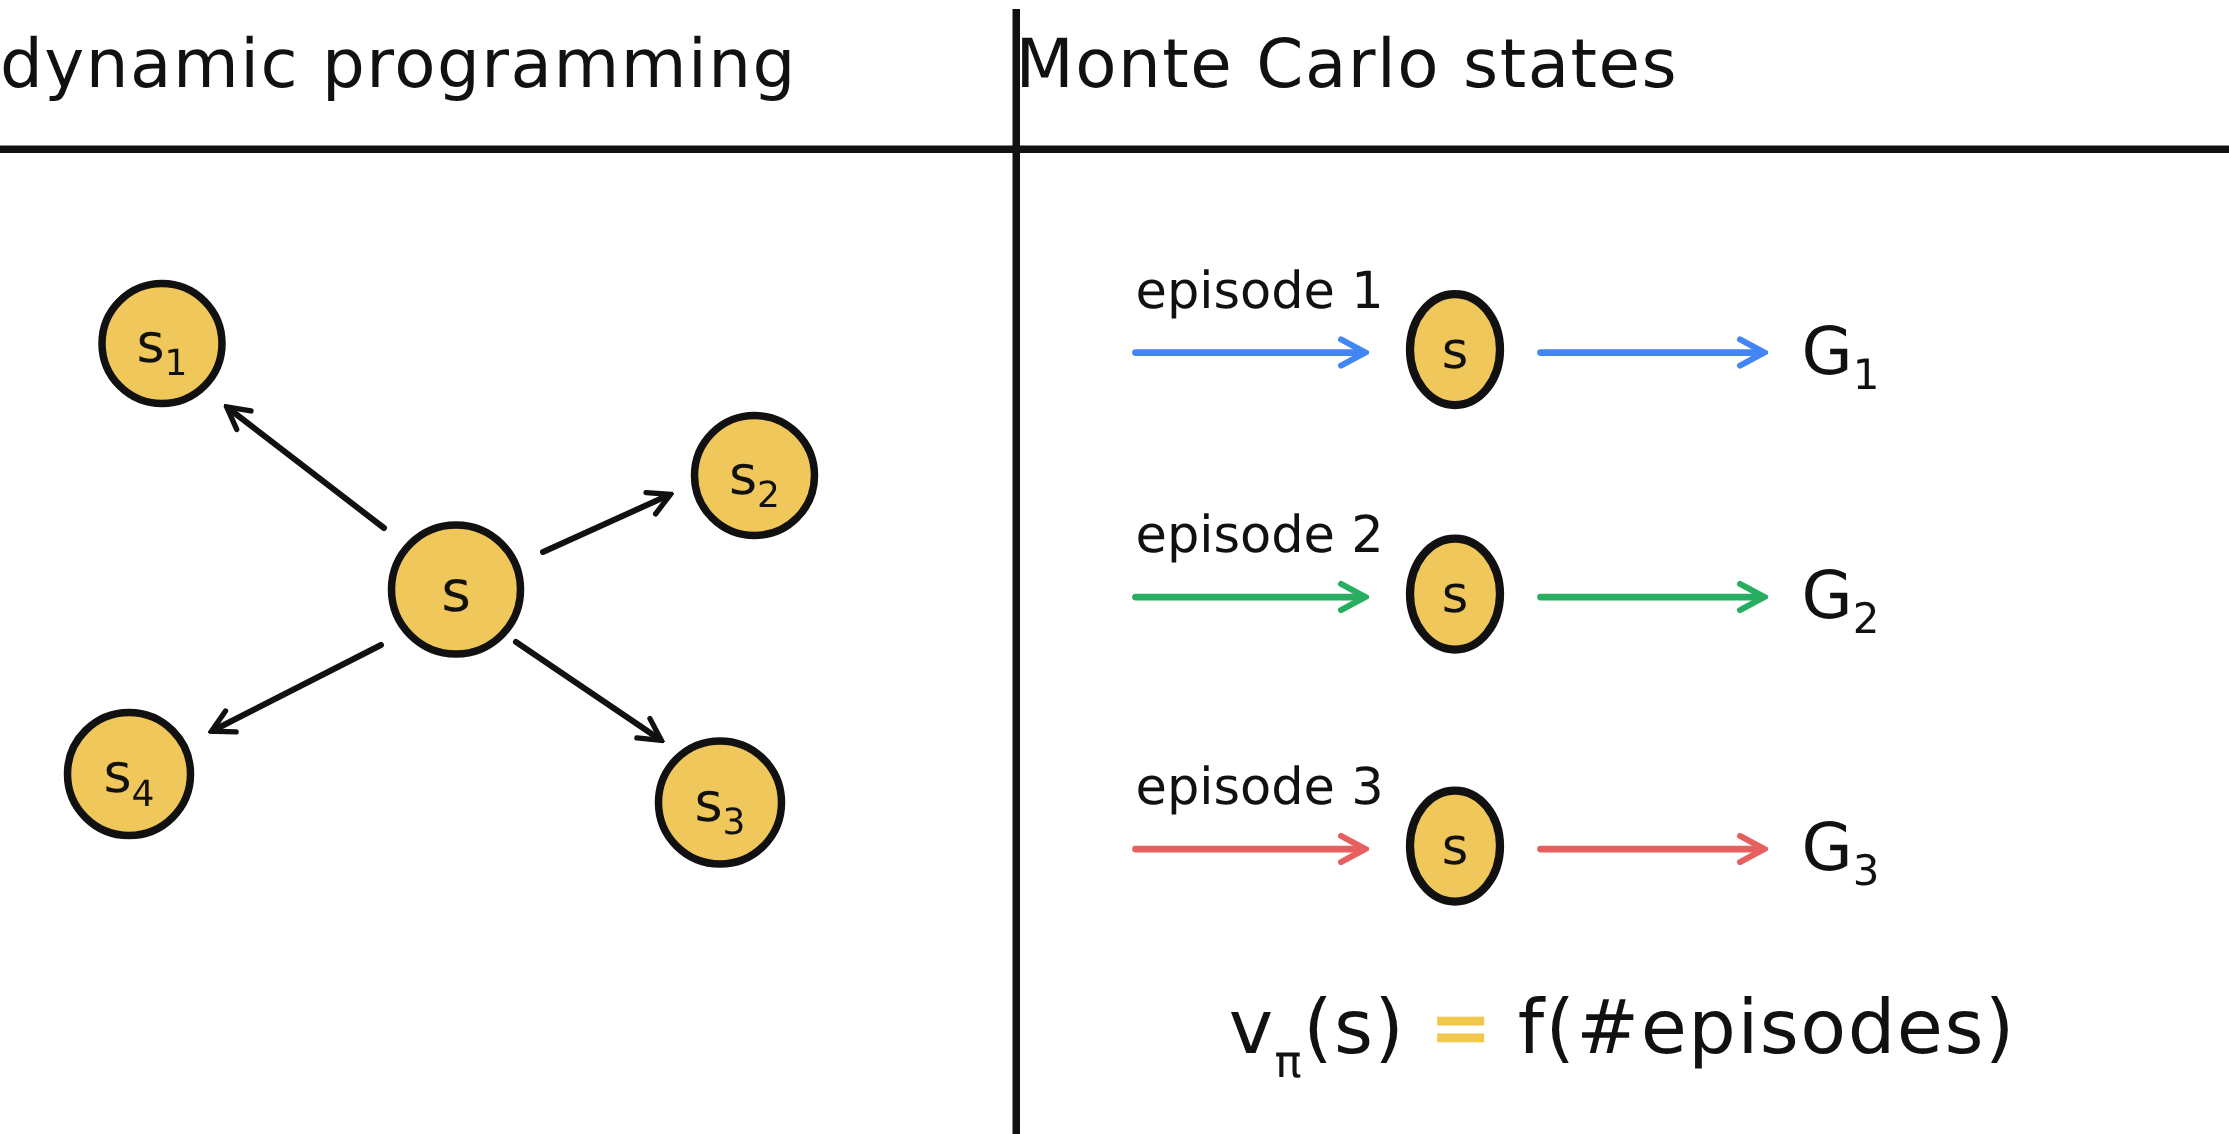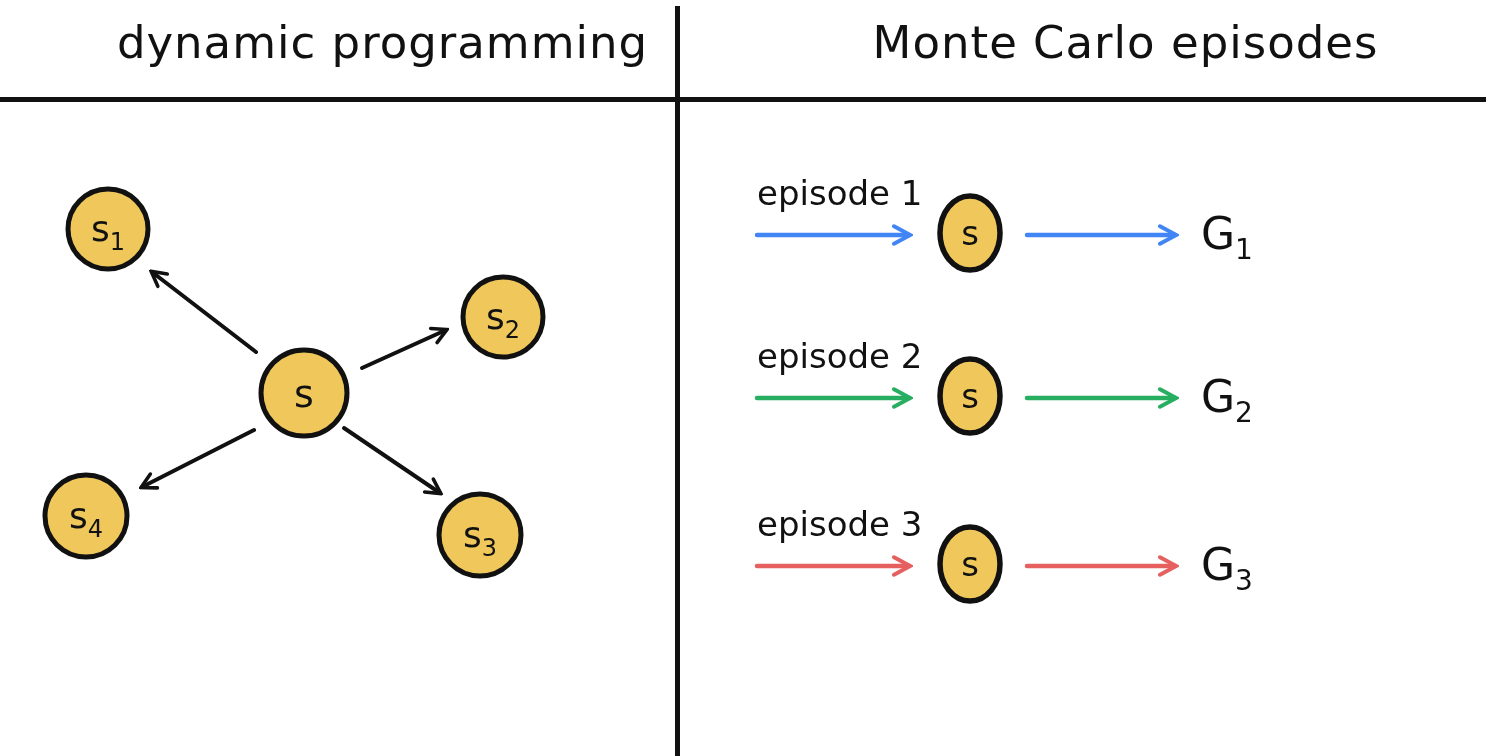--- a/index.html
+++ b/index.html
@@ -2,21 +2,21 @@
 <html><head>
 <meta charset="utf-8">
 <style>
   html,body { margin:0; padding:0; background:#ffffff; }
   .canvas {
     position:relative; width:1486px; height:756px; background:#ffffff;
     font-family:"DejaVu Sans", sans-serif; color:#111; overflow:hidden;
   }
   .title {
     position:absolute; top:16px; font-size:45px; letter-spacing:1px;
-    text-align:center; white-space:nowrap;margin-left:44px;
+    text-align:left; white-space:nowrap;
   }
   .title.left  { left:0; width:677px; }
   .title.right { left:677px; width:809px; }
   .hrule { position:absolute; left:0; top:97px; width:1486px; height:5px; background:#111; }
   .vrule { position:absolute; left:675px; top:6px; width:5px; height:750px; background:#111; }
 
   svg text { font-family:"DejaVu Sans", sans-serif; fill:#111; }
   .diagram-svg { position:absolute; }
   .left-svg  { left:0; top:120px; }
   .right-svg { left:677px; top:120px; }
@@ -42,21 +42,21 @@
   .formula.right-f { left:677px; width:809px; }
   .formula .pi { font-size:30px; vertical-align:-16px; }
   .formula .eq { color:#F2C84C; margin:0 16px; font-weight:bold; }
 </style>
 </head>
 <body>
 
 <div class="canvas">
 
   <div class="title left">dynamic programming</div>
-  <div class="title right">Monte Carlo episodes</div>
+  <div class="title right">Monte Carlo states</div>
   <div class="hrule"></div>
   <div class="vrule"></div>
 
   <svg class="diagram-svg left-svg" width="677" height="520" viewBox="0 0 677 520">
     <defs>
       <marker id="ah-ink" viewBox="0 0 9 9" markerWidth="5" markerHeight="5" refX="7.5" refY="4.5" orient="auto">
         <path d="M1.5,1 L8,4.5 L1.5,8" fill="none" stroke-width="1.6" stroke-linecap="round" stroke="#111111"></path>
       </marker>
     </defs>
 
@@ -110,14 +110,15 @@
 
     <text class="ep-label" x="80" y="416">episode 3</text>
     <line class="arrow arrow-ep" x1="80" y1="446" x2="232" y2="446" marker-end="url(#ah-ep2)" stroke="#E66060"></line>
     <ellipse class="node-small" cx="293" cy="444" rx="30" ry="37" fill="#EFC75A"></ellipse>
     <text class="node-label-s" x="293" y="456" text-anchor="middle">s</text>
     <line class="arrow arrow-ep" x1="350" y1="446" x2="498" y2="446" marker-end="url(#ah-ep2)" stroke="#E66060"></line>
     <text class="g-label" x="524" y="460"><tspan>G</tspan><tspan class="g-sub" dy="10">3</tspan></text>
   </svg>
 
 
+  <div class="formula right-f"><span>v</span><span class="pi">π</span><span>(s)</span><span class="eq">=</span><span>f(#episodes)</span></div>
 
 </div>
 
 </body></html>

